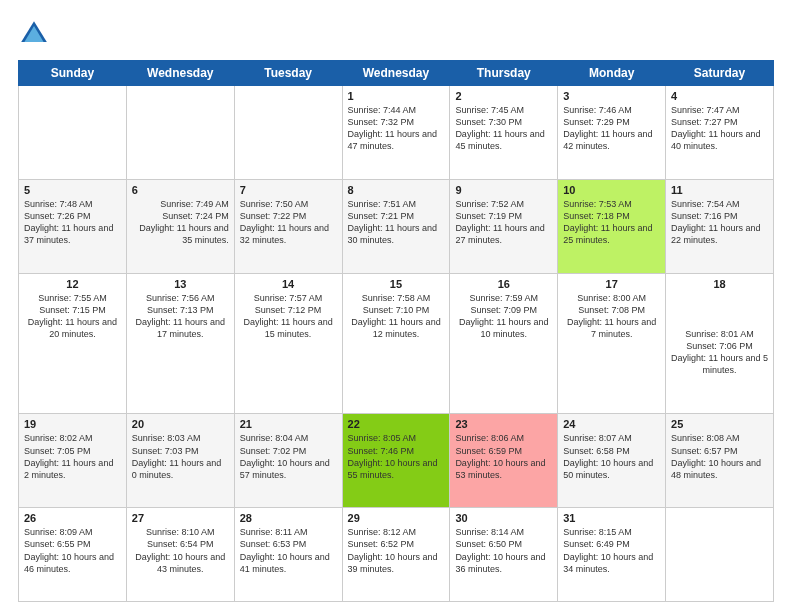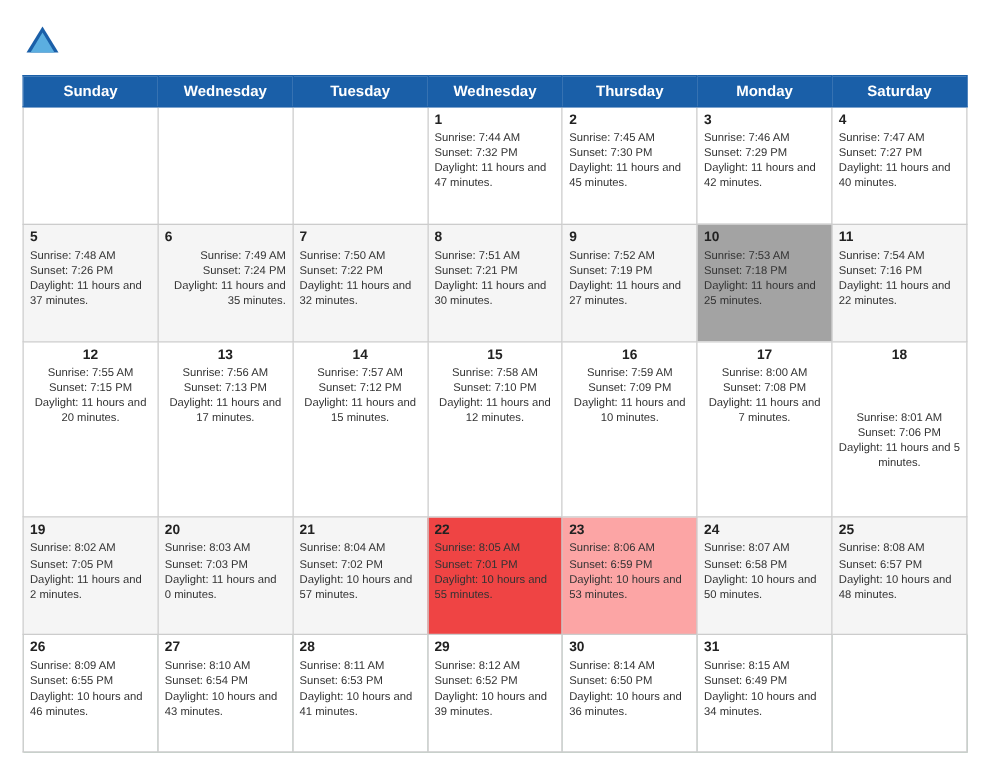--- a/index.html
+++ b/index.html
@@ -192,21 +192,21 @@
             <div class="cell-text" style="white-space: pre-line;">Sunrise: 7:51 AM
 Sunset: 7:21 PM
 Daylight: 11 hours and 30 minutes.</div>
           </td>
           <td style="background: rgb(245, 245, 245);">
             <span class="day-num">9</span>
             <div class="cell-text" style="white-space: pre-line;">Sunrise: 7:52 AM
 Sunset: 7:19 PM
 Daylight: 11 hours and 27 minutes.</div>
           </td>
-          <td style="background: #a3a3a3;">
+          <td style="background: #bef264;">
             <span class="day-num">10</span>
             <div class="cell-text" style="white-space: pre-line;">Sunrise: 7:53 AM
 Sunset: 7:18 PM
 Daylight: 11 hours and 25 minutes.</div>
           </td>
           <td style="background: rgb(245, 245, 245);">
             <span class="day-num">11</span>
             <div class="cell-text" style="white-space: pre-line;">Sunrise: 7:54 AM
 Sunset: 7:16 PM
 Daylight: 11 hours and 22 minutes.</div>
@@ -268,24 +268,24 @@
             <div class="cell-text" style="white-space: pre-line;">Sunrise: 8:03 AM
 Sunset: 7:03 PM
 Daylight: 11 hours and 0 minutes.</div>
           </td>
           <td style="background: rgb(245, 245, 245);">
             <span class="day-num">21</span>
             <div class="cell-text" style="white-space: pre-line;">Sunrise: 8:04 AM
 Sunset: 7:02 PM
 Daylight: 10 hours and 57 minutes.</div>
           </td>
-          <td style="background: #ef4444;">
+          <td style="background: #84cc16;">
             <span class="day-num">22</span>
             <div class="cell-text" style="white-space: pre-line;">Sunrise: 8:05 AM
-Sunset: 7:01 PM
+Sunset: 7:46 PM
 Daylight: 10 hours and 55 minutes.</div>
           </td>
           <td style="background: #fca5a5;">
             <span class="day-num">23</span>
             <div class="cell-text" style="white-space: pre-line;">Sunrise: 8:06 AM
 Sunset: 6:59 PM
 Daylight: 10 hours and 53 minutes.</div>
           </td>
           <td style="background: rgb(245, 245, 245);">
             <span class="day-num">24</span>
@@ -293,30 +293,30 @@
 Sunset: 6:58 PM
 Daylight: 10 hours and 50 minutes.</div>
           </td>
           <td style="background: rgb(245, 245, 245);">
             <span class="day-num">25</span>
             <div class="cell-text" style="white-space: pre-line;">Sunrise: 8:08 AM
 Sunset: 6:57 PM
 Daylight: 10 hours and 48 minutes.</div>
           </td>
         </tr>
-        <tr style="background: #14532d;">
+        <tr style="background: #f97316;">
           <td>
             <span class="day-num">26</span>
             <div class="cell-text" style="white-space: pre-line;">Sunrise: 8:09 AM
 Sunset: 6:55 PM
 Daylight: 10 hours and 46 minutes.</div>
           </td>
           <td>
             <span class="day-num">27</span>
-            <div class="cell-text" style="white-space: pre-line;">Sunrise: 8:10 AM
+            <div class="cell-text" style="white-space: pre-line; text-align: center;">Sunrise: 8:10 AM
 Sunset: 6:54 PM
 Daylight: 10 hours and 43 minutes.</div>
           </td>
           <td>
             <span class="day-num">28</span>
             <div class="cell-text" style="white-space: pre-line;">Sunrise: 8:11 AM
 Sunset: 6:53 PM
 Daylight: 10 hours and 41 minutes.</div>
           </td>
           <td>

